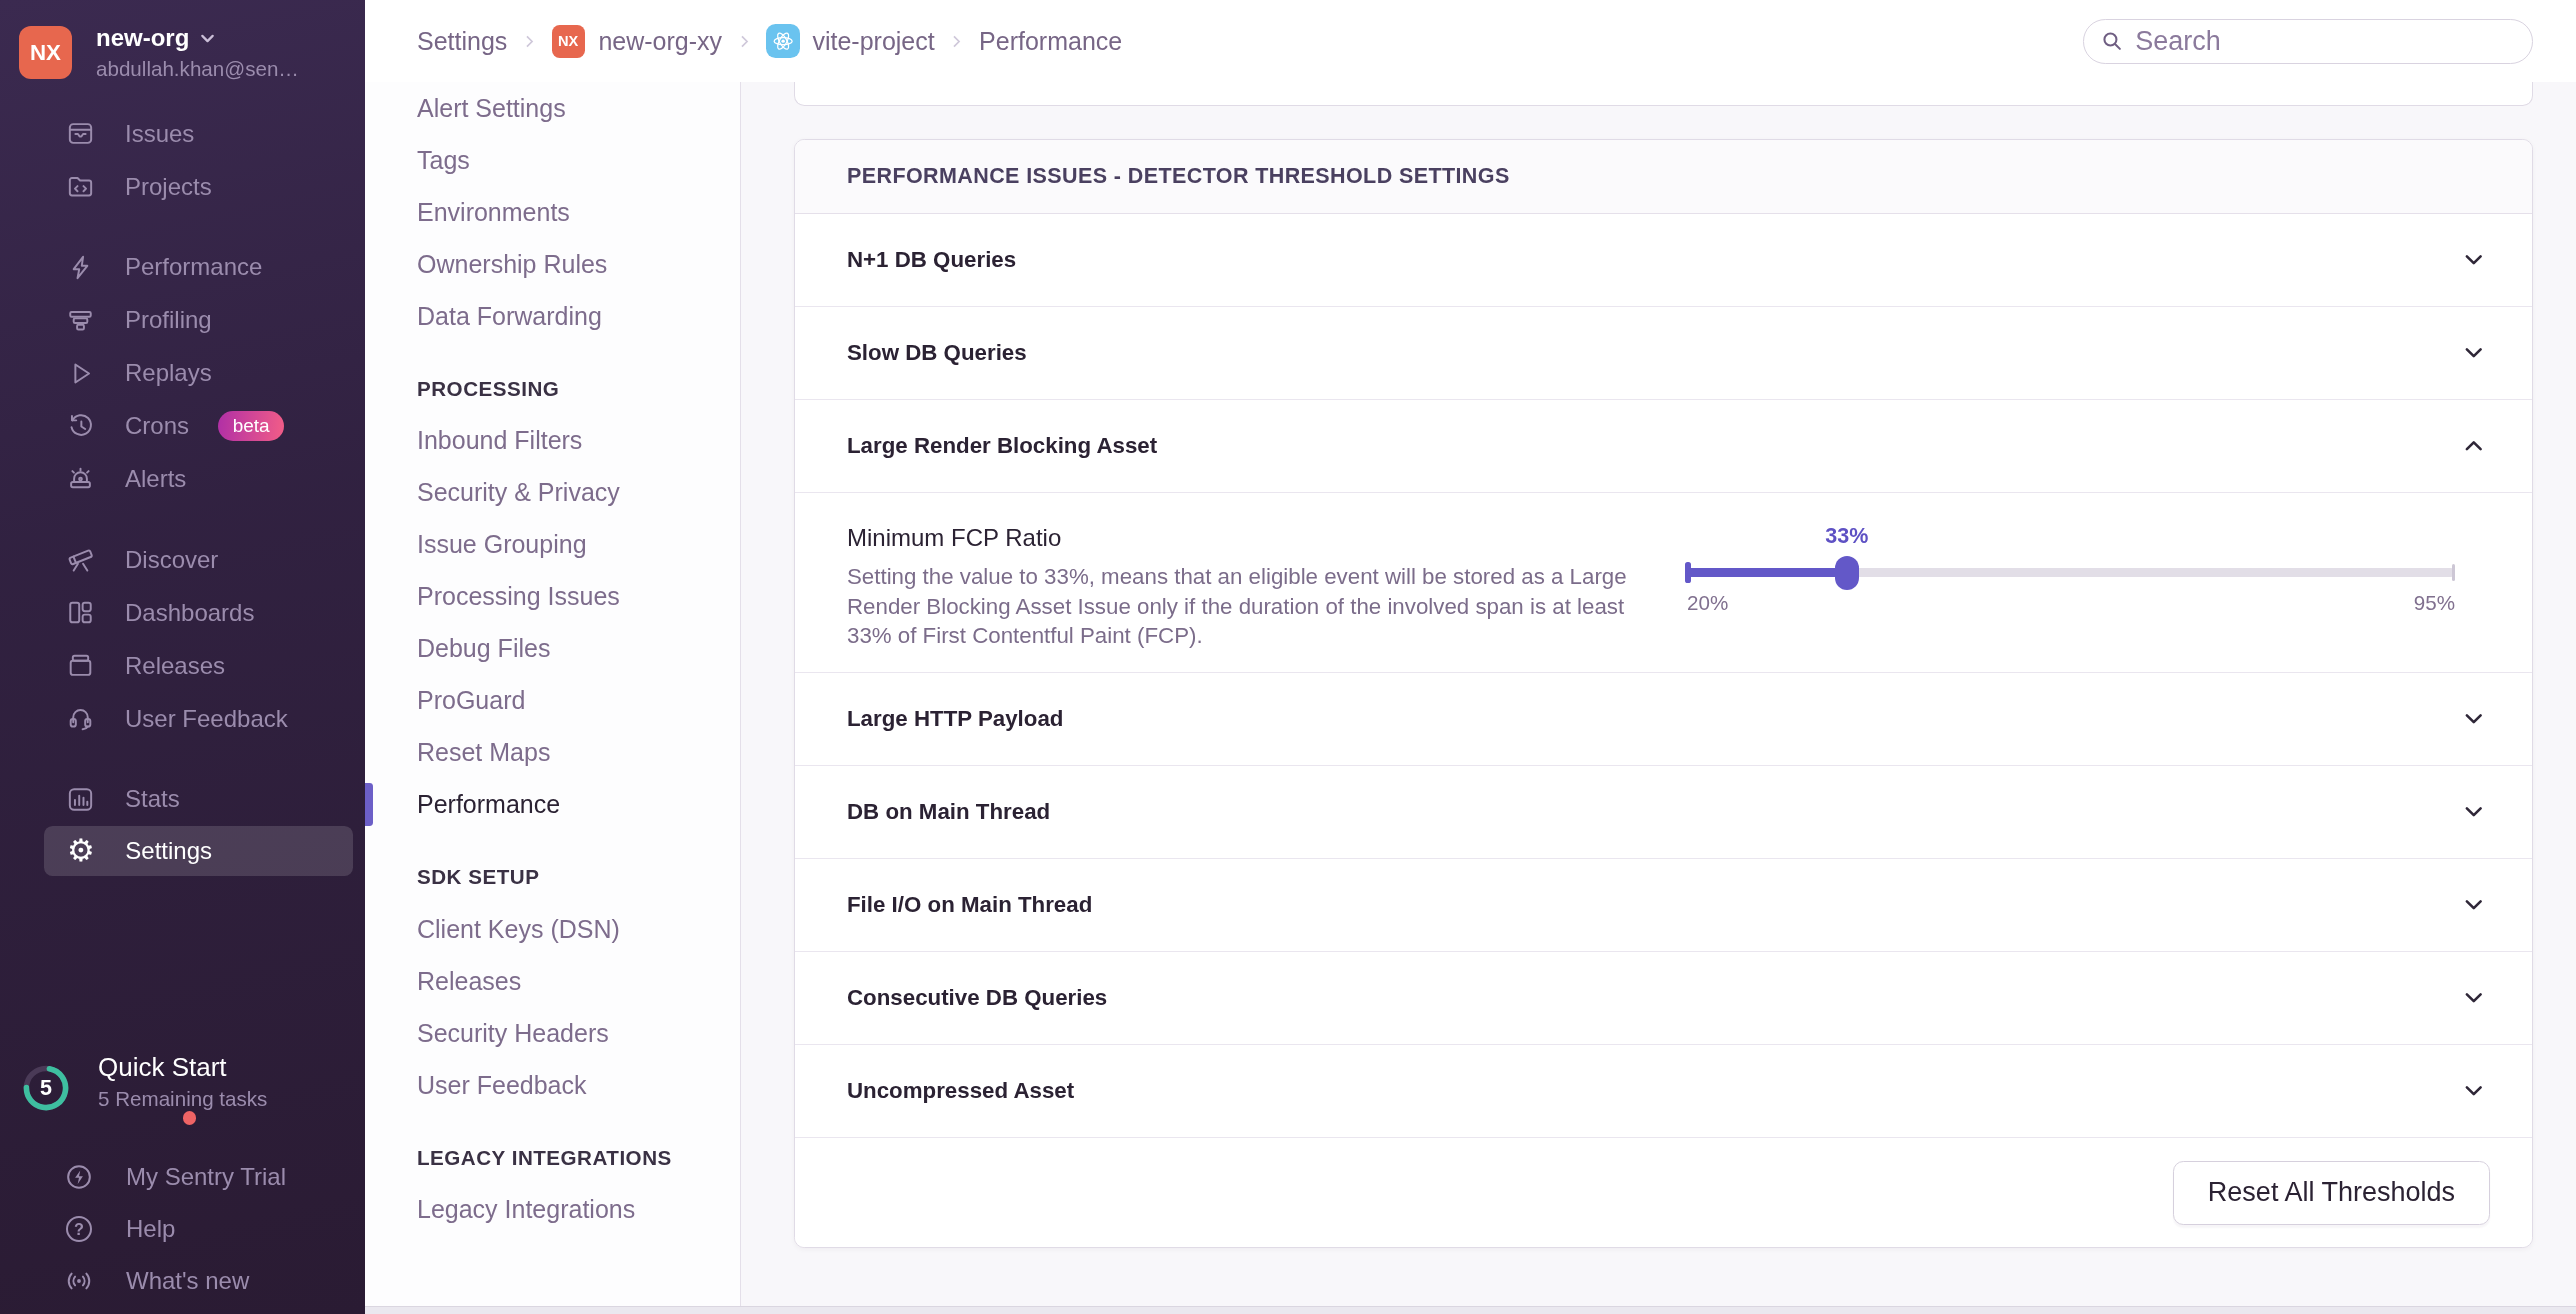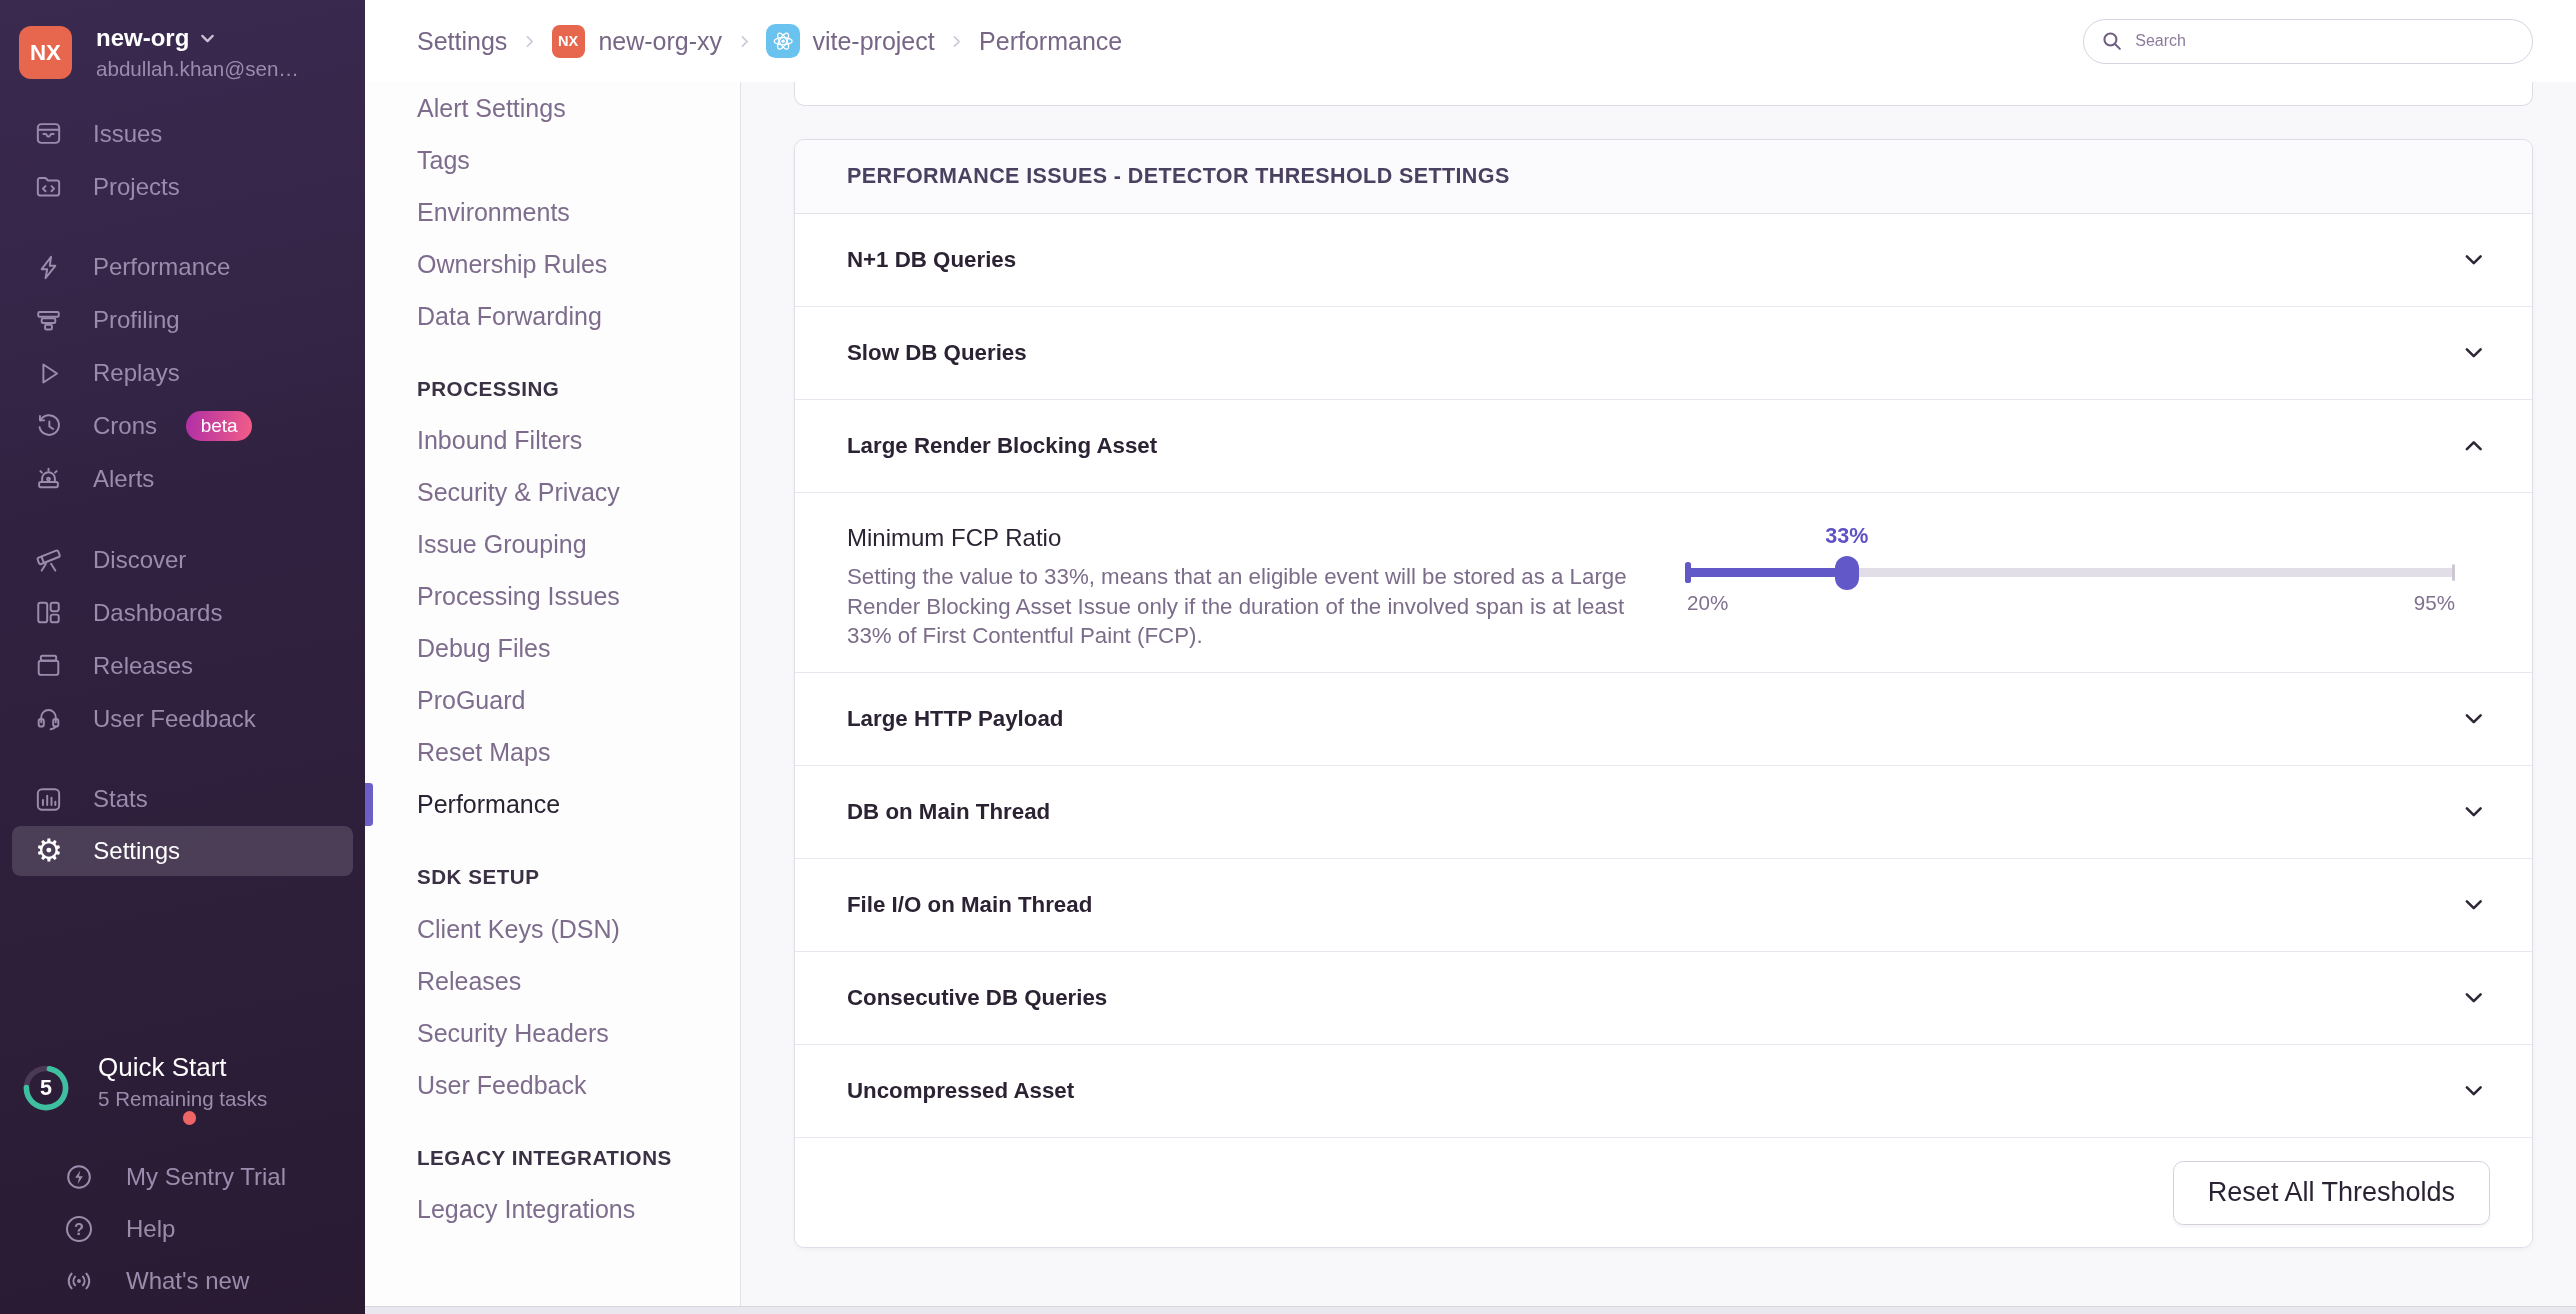--- a/index.html
+++ b/index.html
@@ -8,21 +8,21 @@
   
   .sidebar { position:absolute; left:0; top:0; width:365px; height:1315px;
     background:linear-gradient(168deg,#3b2a50 0%,#32224198 40%,#2a1b33 100%), #2f2040;
     color:#9b8cad; z-index:10; }
   .org { display:flex; align-items:center; padding:24px 15.5px 0 19px; cursor:pointer; }
   .org-avatar { width:53px; height:53px; border-radius:12px; background:#e7674e; color:#fff;
     font-size:22.3px; font-weight:bold; display:flex; align-items:center; justify-content:center; flex:0 0 auto; }
   .org-meta { margin-left:24px; min-width:0; }
   .org-name-row { display:flex; align-items:center; gap:8.6px; color:#ffffff; font-size:24px; font-weight:bold; }
   .org-email { margin-top:5.2px; font-size:20.6px; color:#9b8cad; white-space:nowrap; overflow:hidden; text-overflow:ellipsis; }
-  .side-nav { margin-top:26px; }
+  .side-nav { margin-top:26px;padding-left:32px; }
   .side-item { display:flex; align-items:center; height:53px; padding-left:34px; font-size:24px; cursor:pointer; }
   .side-item .icn { width:29px; height:29px; display:flex; align-items:center; justify-content:center; flex:0 0 auto; }
   .side-item .lbl { margin-left:30px; white-space:nowrap; }
   .gap-before { margin-top:27.5px; }
   .side-item.active { background:rgba(255,255,255,0.14); border-radius:8.6px; margin:0 12px; padding-left:22.3px; height:50px; color:#ffffff; }
   .beta-badge { margin-left:29px; font-size:19px; color:#fff; padding:4.3px 14.6px; border-radius:858px;
     background:linear-gradient(95deg,#b02fa6,#f25d87); }
   .gear-glyph { font-size:31px; line-height:29px; color:#fff; }
   .quick-start { position:absolute; left:0; top:1052px; width:100%; display:flex; align-items:center; padding-left:23px; cursor:pointer; }
   .qs-ring { position:relative; width:46px; height:46px; flex:0 0 auto; }
@@ -43,21 +43,21 @@
   .topbar { height:82px; background:#ffffff; display:flex; align-items:center; padding-left:52px; flex:0 0 auto; }
   .crumbs { display:flex; align-items:center; gap:13.7px; font-size:25px; color:#776686; }
   .crumb { cursor:pointer; }
   .crumb-sep { display:flex; }
   .mini-badge { width:33px; height:33px; border-radius:7.7px; background:#e7674e; color:#fff; font-size:14.6px; font-weight:bold;
     display:flex; align-items:center; justify-content:center; }
   .react-badge { width:34px; height:34px; border-radius:9.5px; background:#6ac3ef; display:flex; align-items:center; justify-content:center; }
   .crumb-proj { display:flex; align-items:center; gap:12px; cursor:pointer; }
   .search-box { margin-left:auto; margin-right:43px; width:450px; height:45px; border:1.7px solid #d9d3e0; border-radius:22.3px;
     background:#fff; display:flex; align-items:center; padding:0 17px; }
-  .search-box input { border:none; outline:none; font-size:16px; color:#57455f; margin-left:12px; width:100%;
+  .search-box input { border:none; outline:none; font-size:27px; color:#57455f; margin-left:12px; width:100%;
     font-family:"Liberation Sans", sans-serif; background:transparent; }
   .search-box input::placeholder { color:#8b7a9c; }
 
   .body-row { flex:1; display:flex; min-height:0; }
 
   
   .snav { width:376px; flex:0 0 auto; background:#fdfdfe; border-right:1.7px solid #e4dfe9; padding-left:52px; }
   .snav-item { position:relative; height:52px; display:flex; align-items:center; font-size:25px; color:#7d6c8c; cursor:pointer; white-space:nowrap; }
   .snav-item.active { color:#2b2233; }
   .snav-item.active::before { content:""; position:absolute; left:-52px; top:4.3px; bottom:4.3px; width:7.7px;

